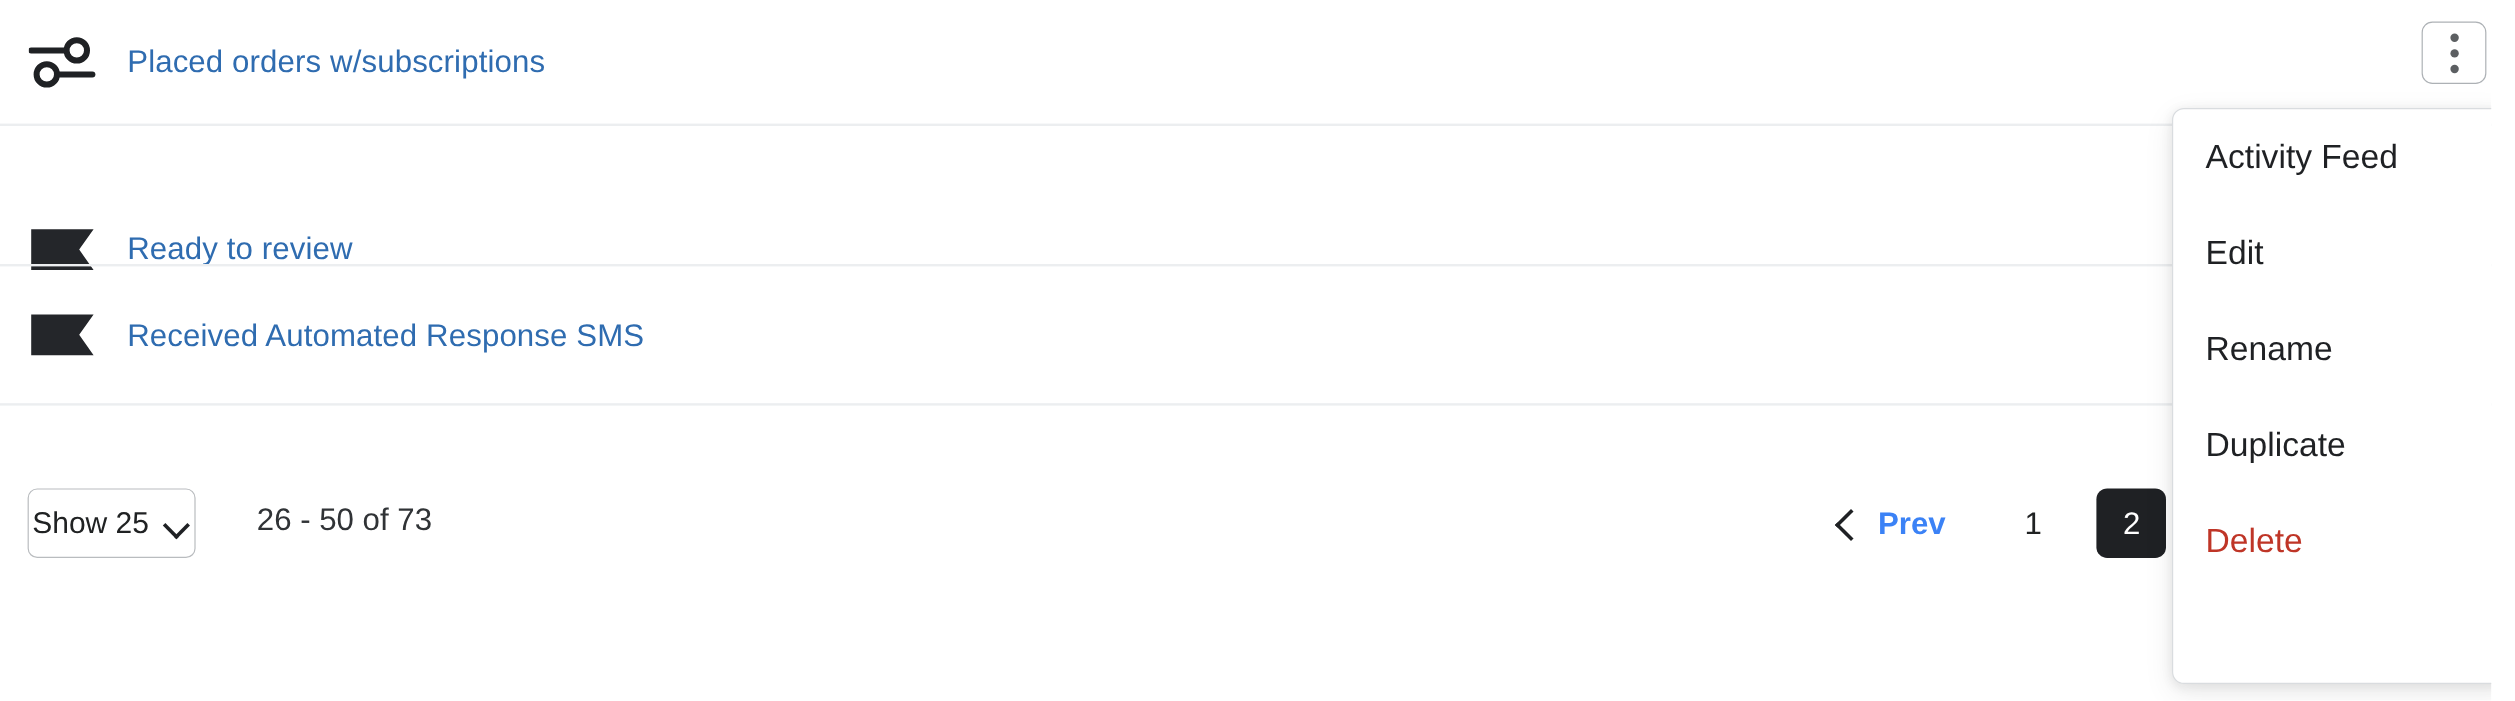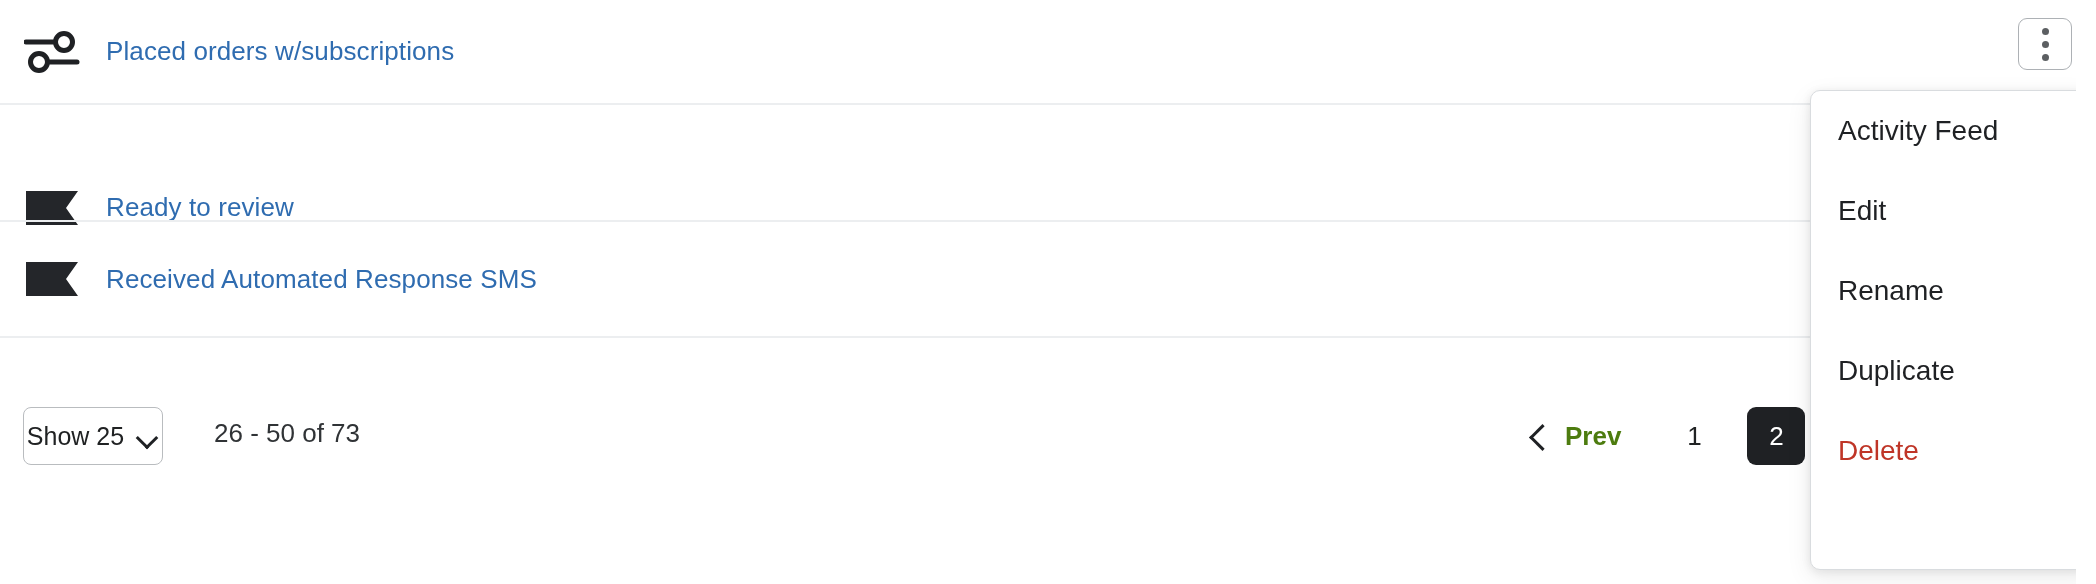--- a/index.html
+++ b/index.html
@@ -131,21 +131,21 @@
     position: absolute;
     left: 4px; top: 7px;
     width: 16px; height: 16px;
     border-left: 3px solid #1f2124;
     border-bottom: 3px solid #1f2124;
     transform: rotate(45deg);
   }
   .pager-prev-label {
     font-size: 26px;
     font-weight: bold;
-    color: #4d7c0f;
+    color: #3b82f6;
   }
   .page-num {
     font-size: 26px;
     color: #202223;
     width: 62px;
     text-align: center;
     cursor: pointer;
   }
   .page-num.active {
     background: #1f2124;

